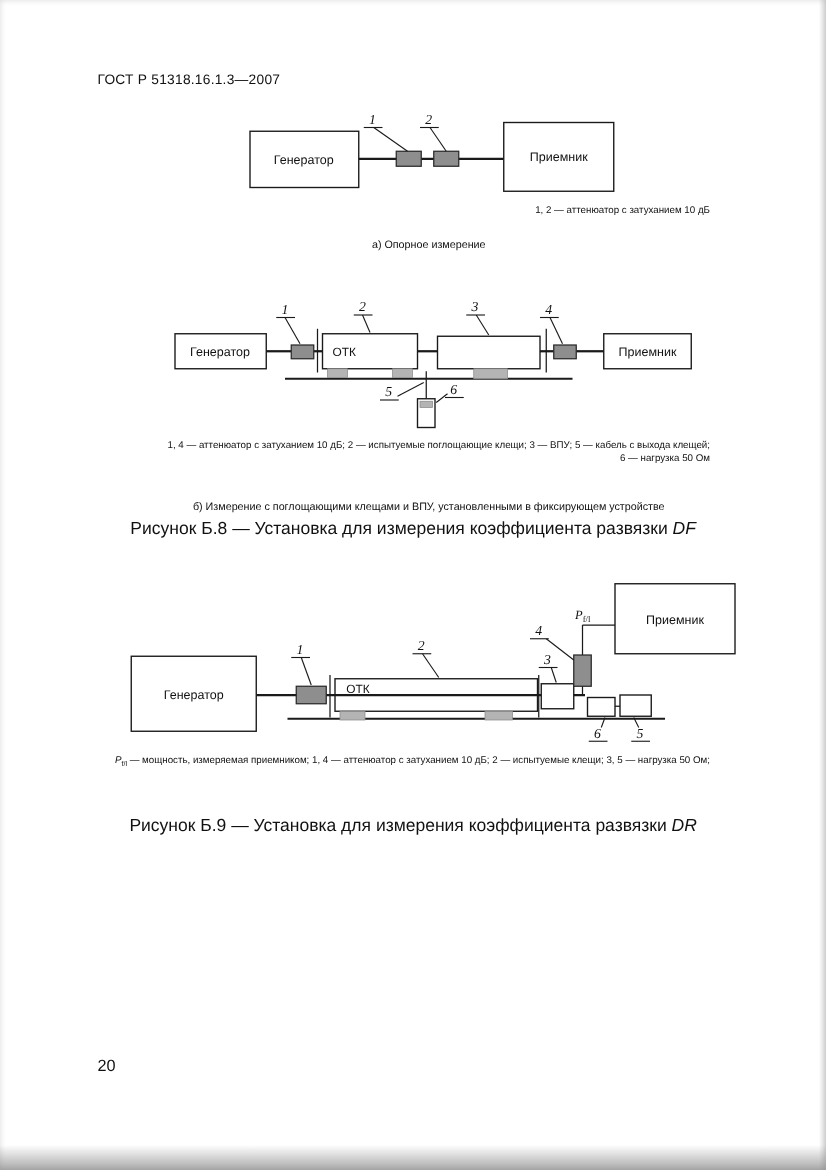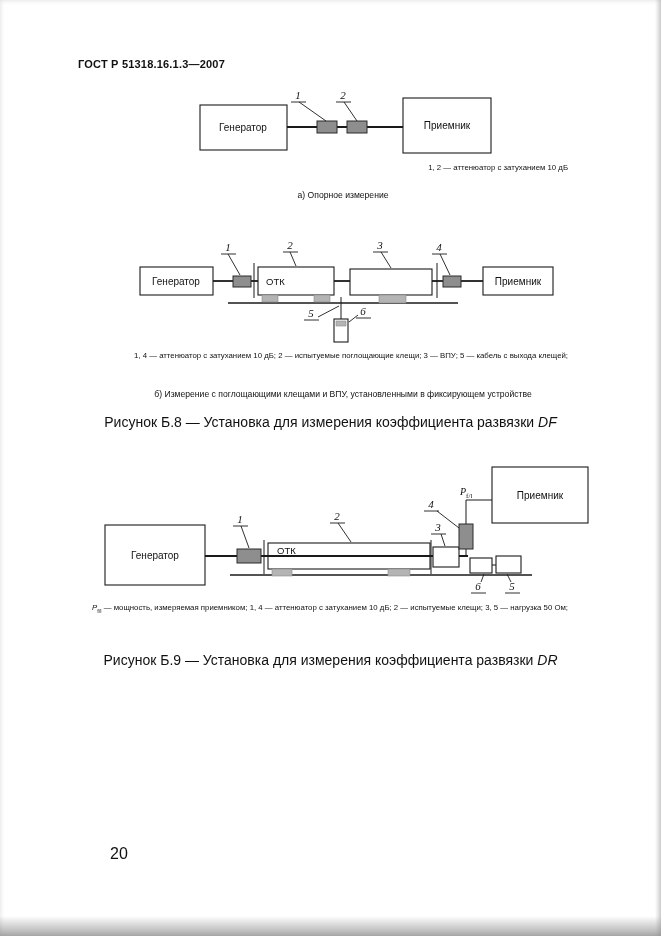--- a/index.html
+++ b/index.html
@@ -1,22 +1,22 @@
 <!DOCTYPE html>
 <html><head>
 <meta charset="utf-8">
 <style>
   * { margin:0; padding:0; box-sizing:border-box; }
   html,body { background:#ffffff; }
   body { font-family:"Liberation Sans", sans-serif; color:#111; }
   .page { position:relative; width:661px; height:936px; background:#fff; margin:0 auto; overflow:hidden;
           box-shadow: inset 0 0 5px rgba(0,0,0,0.15); }
   .abs { position:absolute; }
-  .header { left:78px; top:58px; font-size:11px; font-weight:bold; letter-spacing:0.2px; }
-  .pagenum { font-size:16px;margin-left:32px; }
+  .header { left:78px; top:58px; font-size:11px; font-weight:normal; letter-spacing:0.2px; }
+  .pagenum { font-size:13px; }
   .cap { left:0; width:568px; text-align:right; font-size:7.8px; line-height:10px; }
   .sub { left:0; width:661px; text-align:center; font-size:8.6px;padding-left:25px; }
   .figcap { left:0; width:661px; text-align:center; font-size:14px; }
   .cap sub { font-size:5.6px; }
   svg { overflow:visible; }
   .ln { stroke:#1a1a1a; stroke-width:1; }
   .main { stroke-width:1.8; }
   .thin { stroke-width:0.9; }
   .ground { stroke-width:1.5; }
   .box { fill:#ffffff; stroke:#1a1a1a; stroke-width:1.1; }
@@ -112,21 +112,22 @@
       <text class="callout" text-anchor="middle" x="311" y="79">5</text>
     </g>
     <g>
       <line class="ln thin" x1="356" y1="80" x2="371" y2="80"></line>
       <line class="ln thin" x1="358" y1="77" x2="349" y2="84"></line>
       <text class="callout" text-anchor="middle" x="363" y="77">6</text>
     </g>
   </svg>
 
   <div class="abs cap" style="top:351px">1, 4 — аттенюатор с затуханием 10 дБ; 2 — испытуемые поглощающие клещи; 3 — ВПУ; 5 — кабель с выхода клещей;</div>
-  <div class="abs sub" style="top:389px">б)  Измерение с поглощающими клещами и ВПУ, установленными в фиксирующем устройстве</div>
+  <div class="abs cap" style="top:362px">6 — нагрузка 50 Ом</div>
+  <div class="abs sub" style="top:400px">б)  Измерение с поглощающими клещами и ВПУ, установленными в фиксирующем устройстве</div>
   <div class="abs figcap" style="top:414px">
     <span>Рисунок Б.8 — Установка для измерения коэффициента развязки </span><i>DF</i>
   </div>
 
   <svg class="abs" style="left:0; top:458px" width="661" height="150" viewBox="0 0 661 150" xmlns="http://www.w3.org/2000/svg">
     <line class="ln main" x1="205" y1="98" x2="468" y2="98"></line>
     <line class="ln" x1="466" y1="42" x2="466" y2="98"></line>
     <line class="ln" x1="466" y1="42" x2="492" y2="42"></line>
     <line class="ln" x1="492" y1="107" x2="496" y2="107"></line>
     <line class="ln" x1="264" y1="82" x2="264" y2="116"></line>

